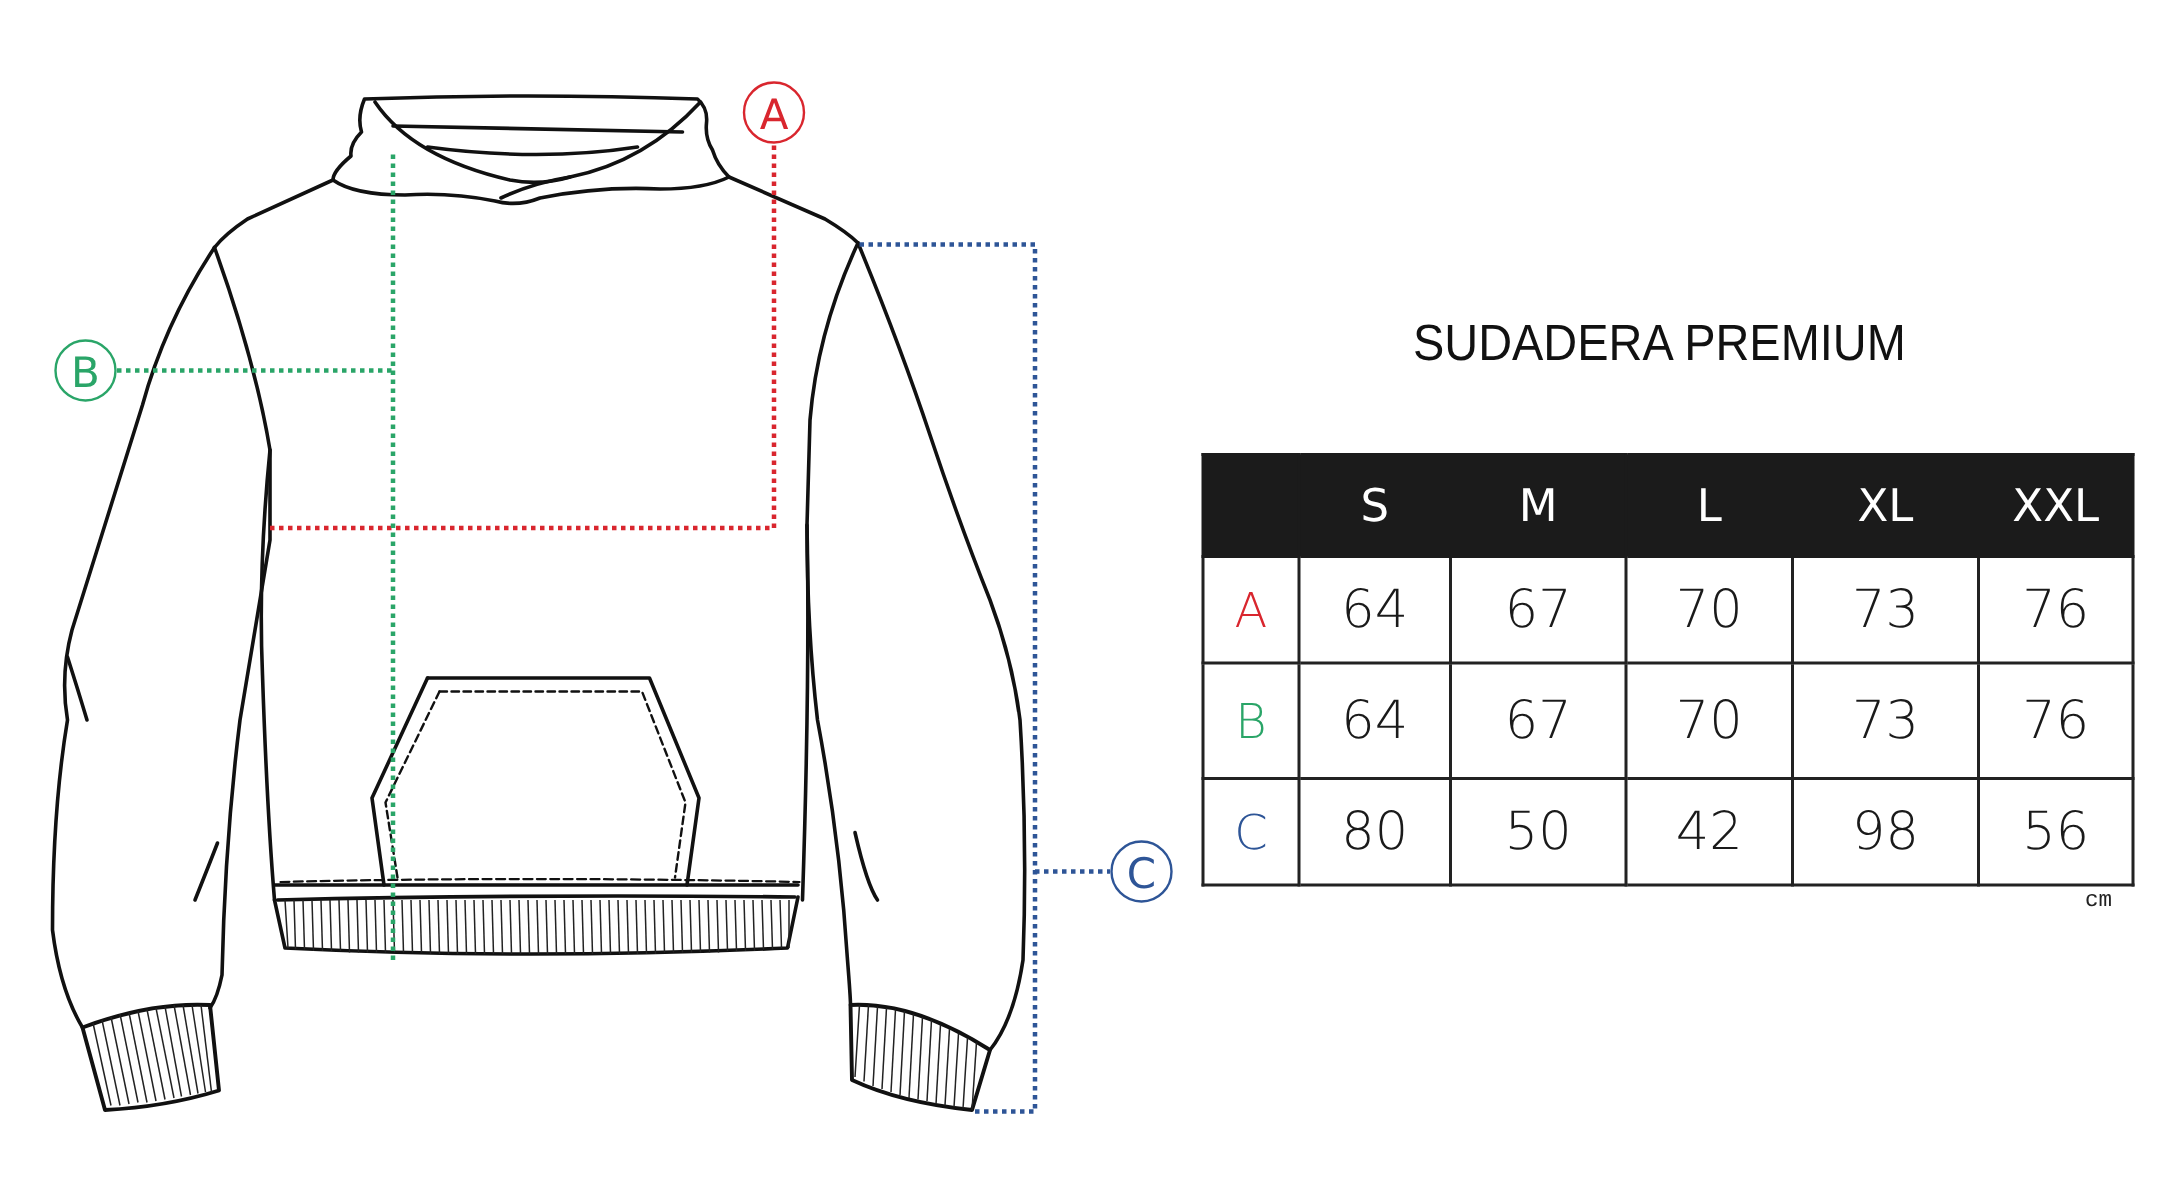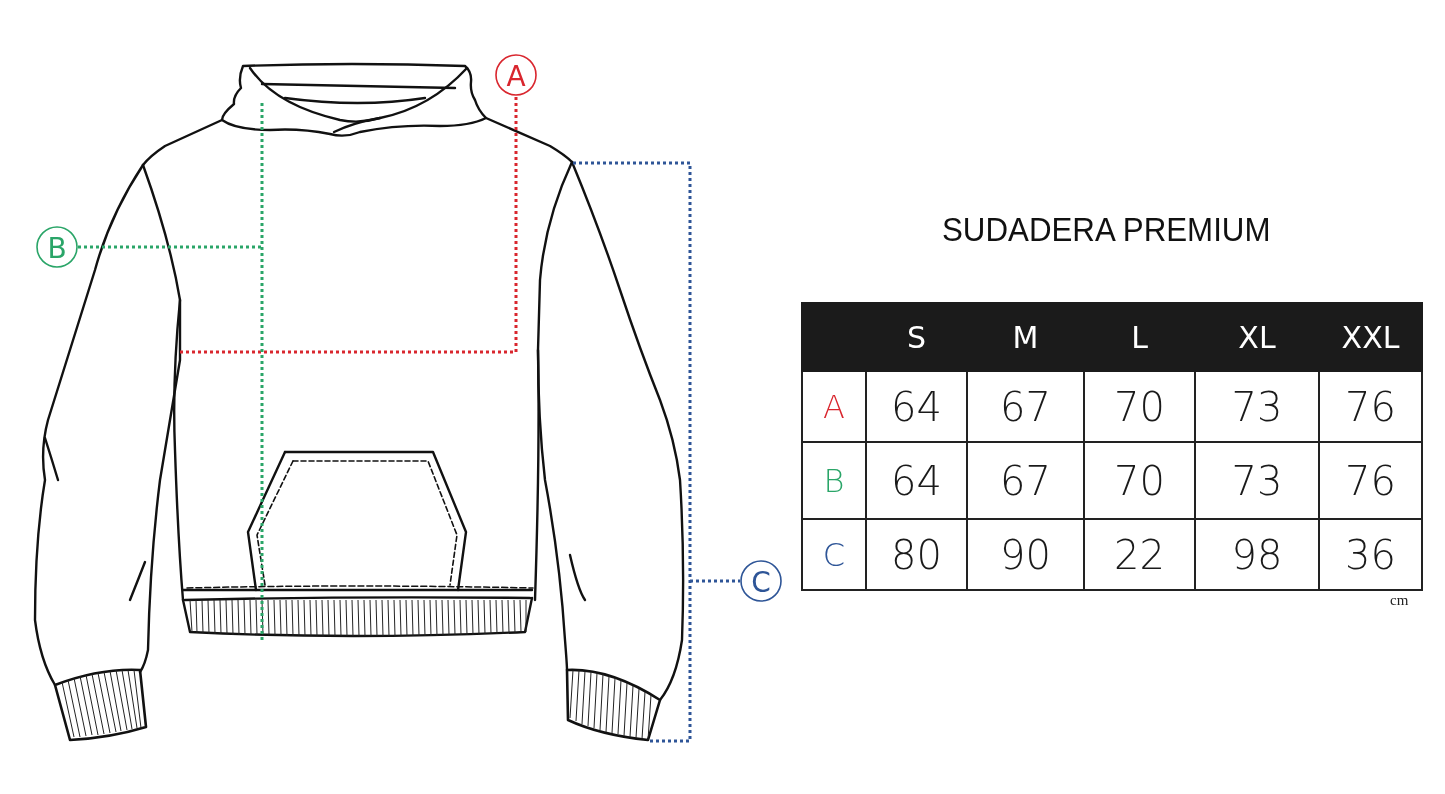--- a/index.html
+++ b/index.html
@@ -2,25 +2,25 @@
 <html><head>
 <meta charset="utf-8">
 <style>
   html, body { margin: 0; padding: 0; background: #ffffff; }
   body { width: 1445px; height: 794px; position: relative; overflow: hidden; font-family: "DejaVu Sans", sans-serif; }
   #drawing { position: absolute; left: 0; top: 0; width: 800px; height: 794px; }
   .title { position: absolute; left: 942px; top: 210px; width: 370px; font-family: "Liberation Sans", sans-serif; font-size: 34px; color: #111; letter-spacing: 0px; white-space: nowrap; transform: scaleX(0.92); transform-origin: left; }
   table.size { position: absolute; left: 801px; top: 302px; width: 622px; border-collapse: collapse; }
   table.size td, table.size th { border: 2px solid #222; text-align: center; font-family: "DejaVu Sans", sans-serif; font-weight: 300; }
   table.size thead th { background: #1b1b1b; color: #fff; height: 64px; font-size: 30px; font-weight: normal; border-color: #1b1b1b; }
-  table.size tbody td { height: 67px; font-size: 40px; color: #1a1a1a; }
+  table.size tbody td { height: 67px; font-size: 35px; color: #1a1a1a; }
   table.size tbody tr:nth-child(2) td { height: 73px; }
   table.size tbody tr:nth-child(3) td { height: 67px; }
   .rowlabel { width: 60px; font-size: 32px !important; }
-  .unit { position: absolute; left: 1390px; top: 592px; font-size: 15px; color: #222; font-family: Liberation Serif, serif; }
+  .unit { position: absolute; left: 1390px; top: 592px; font-size: 15px; color: #222; font-family: Liberation Mono, monospace; }
 </style>
 </head>
 <body>
 
 <svg id="drawing" viewBox="0 0 800 794" xmlns="http://www.w3.org/2000/svg">
   <g fill="none" stroke="#111" stroke-width="2.4" stroke-linejoin="round" stroke-linecap="round">
 
     <path d="M243 66 Q238 78 241 88 Q233 96 234 104 Q222 114 222 120 Q236 130 270 130 Q300 128 330 134 Q345 138 360 132 Q400 124 440 126 Q470 126 486 118 Q478 110 475 100 Q470 92 471 82 Q472 72 465 66 Q350 62 243 66 Z"></path>
     <path d="M250 68 Q275 105 340 120 Q360 124 380 118 Q430 108 467 68"></path>
     <path d="M262 84 L455 88"></path>
@@ -203,21 +203,21 @@
       <td class="rowlabel" style="color:#2aa568;">B</td>
       <td>64</td>
       <td>67</td>
       <td>70</td>
       <td>73</td>
       <td>76</td>
     </tr>
     <tr>
       <td class="rowlabel" style="color:#2e5597;">C</td>
       <td>80</td>
-      <td>90</td>
-      <td>22</td>
+      <td>50</td>
+      <td>42</td>
       <td>98</td>
-      <td>36</td>
+      <td>56</td>
     </tr>
   </tbody>
 </table>
 
 <div class="unit">cm</div>
 
 </body></html>

